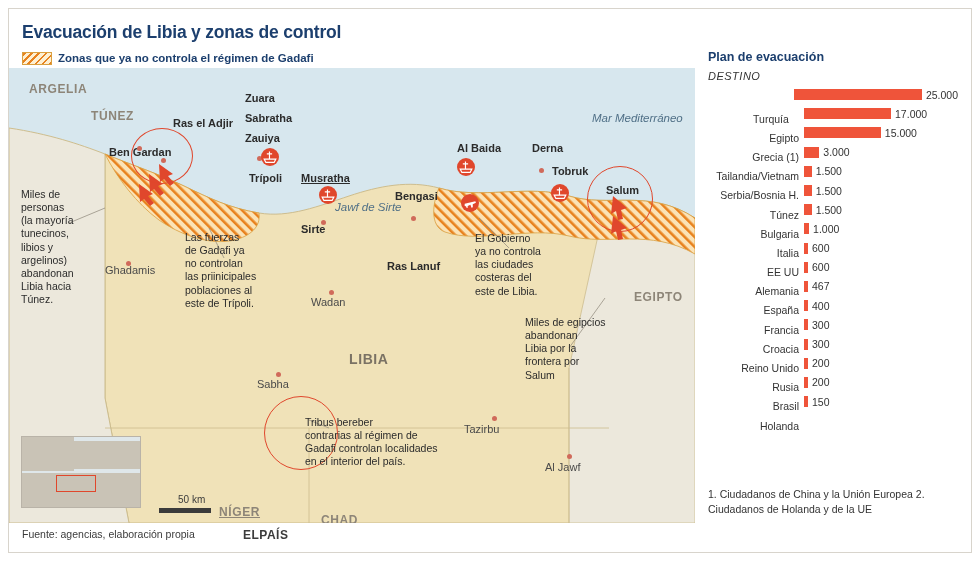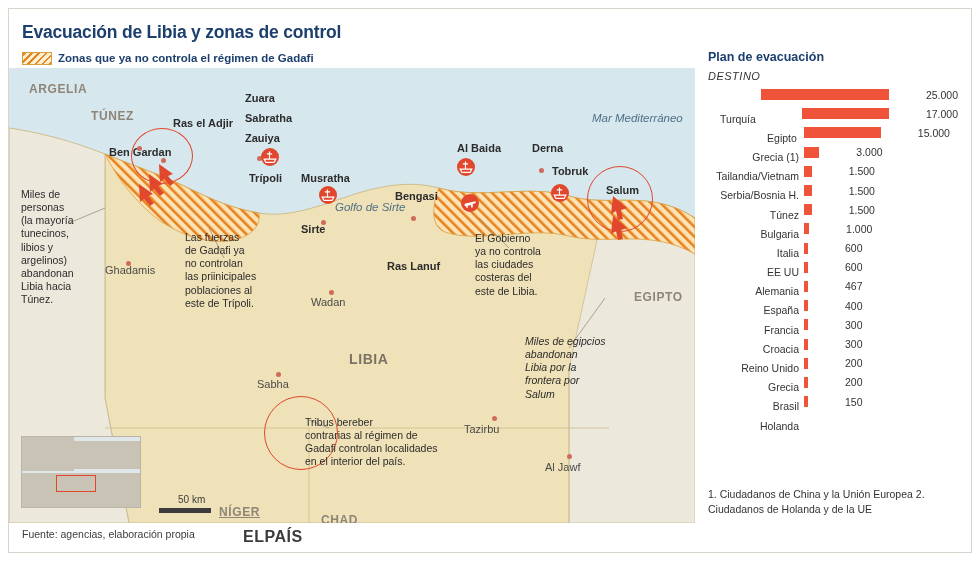--- a/index.html
+++ b/index.html
@@ -192,21 +192,21 @@
   }
   .bar-label {
     width: 96px;
     text-align: right;
     font-size: 10.5px;
     color: #333;
     padding-right: 5px;
     white-space: nowrap;
     margin-top: 48px;
   }
-  .bar-wrap { display: flex; align-items: center; gap: 33px; }
+  .bar-wrap { display: flex; align-items: center; }
   .bar {
     height: 11px;
     background: #ef543a;
   }
   .bar-val {
     font-size: 10.5px;
     color: #333;
     padding-left: 4px;
     white-space: nowrap;
   }
@@ -220,21 +220,21 @@
   
   .source {
     position: absolute;
     left: 22px; top: 528px;
     font-size: 10.5px;
     color: #3b3b3b;
   }
   .brand {
     position: absolute;
     left: 243px; top: 528px;
-    font-size: 16px;
+    font-size: 12px;
     font-weight: bold;
     color: #3b3b3b;
     letter-spacing: 0.5px;
   }
 </style>
 </head>
 <body>
 
 <div id="page">
   <div class="frame"></div>
@@ -317,29 +317,29 @@
 
     <div class="maplabel country" style="left:20px; top:14px;">ARGELIA</div>
     <div class="maplabel country" style="left:82px; top:41px;">TÚNEZ</div>
     <div class="maplabel country" style="left:625px; top:222px;">EGIPTO</div>
     <div class="maplabel country" style="left:340px; top:283px; font-size:14px; color:#7a7264;">LIBIA</div>
     <div class="maplabel country" style="left:210px; top:437px;text-decoration:underline;">NÍGER</div>
     <div class="maplabel country" style="left:312px; top:445px;">CHAD</div>
 
     <div class="maplabel sea" style="left:583px; top:44px; text-align:center;">Mar
 Mediterráneo</div>
-    <div class="maplabel sea" style="left:326px; top:133px;">Golfo de Sirte</div>
+    <div class="maplabel sea" style="left:326px; top:133px;">Jawf de Sirte</div>
 
     <div class="maplabel city" style="left:164px; top:49px; width:56px; line-height:1.1;">Ras el Adjir</div>
     <div class="maplabel city" style="left:100px; top:78px;">Ben Gardan</div>
     <div class="maplabel city" style="left:236px; top:24px;">Zuara</div>
     <div class="maplabel city" style="left:236px; top:44px;">Sabratha</div>
     <div class="maplabel city" style="left:236px; top:64px;">Zauiya</div>
     <div class="maplabel city" style="left:240px; top:104px;">Trípoli</div>
-    <div class="maplabel city" style="left:292px; top:104px;">Musratha</div>
+    <div class="maplabel city" style="left:292px; top:104px;text-decoration:underline;">Musratha</div>
     <div class="maplabel city" style="left:292px; top:155px;">Sirte</div>
     <div class="maplabel city" style="left:386px; top:122px;">Bengasi</div>
     <div class="maplabel city" style="left:448px; top:74px;">Al Baida</div>
     <div class="maplabel city" style="left:523px; top:74px;">Derna</div>
     <div class="maplabel city" style="left:543px; top:97px;">Tobruk</div>
     <div class="maplabel city" style="left:597px; top:116px;">Salum</div>
     <div class="maplabel city" style="left:378px; top:192px;">Ras Lanuf</div>
     <div class="maplabel city-plain" style="left:96px; top:196px;">Ghadamis</div>
     <div class="maplabel city-plain" style="left:302px; top:228px;">Wadan</div>
     <div class="maplabel city-plain" style="left:248px; top:310px;">Sabha</div>
@@ -402,21 +402,21 @@
 ya no controla
 las ciudades
 costeras del
 este de Libia.</div>
     <div class="callout" style="left:176px; top:163px; width:102px;">Las fuerzas
 de Gadafi ya
 no controlan
 las priinicipales
 poblaciones al
 este de Trípoli.</div>
-    <div class="callout" style="left:516px; top:267px; width:106px;font-style:italic;">Miles de egipcios
+    <div class="callout" style="left:516px; top:248px; width:106px;">Miles de egipcios
 abandonan
 Libia por la
 frontera por
 Salum</div>
     <div class="callout" style="left:296px; top:348px; width:200px;">Tribus bereber
 contrarias al régimen de
 Gadafi controlan localidades
 en el interior del país.</div>
 
     <div class="scale-label">50 km</div>
@@ -526,21 +526,21 @@
           </div>
         </div>
         <div class="bar-row">
           <div class="bar-label">Reino Unido</div>
           <div class="bar-wrap">
             <div class="bar" style="width: 4px; background: rgb(239, 84, 58);"></div>
             <div class="bar-val">300</div>
           </div>
         </div>
         <div class="bar-row">
-          <div class="bar-label">Grecia</div>
+          <div class="bar-label">Rusia</div>
           <div class="bar-wrap">
             <div class="bar" style="width: 4px; background: rgb(239, 84, 58);"></div>
             <div class="bar-val">200</div>
           </div>
         </div>
         <div class="bar-row">
           <div class="bar-label">Brasil</div>
           <div class="bar-wrap">
             <div class="bar" style="width: 4px; background: rgb(239, 84, 58);"></div>
             <div class="bar-val">200</div>

